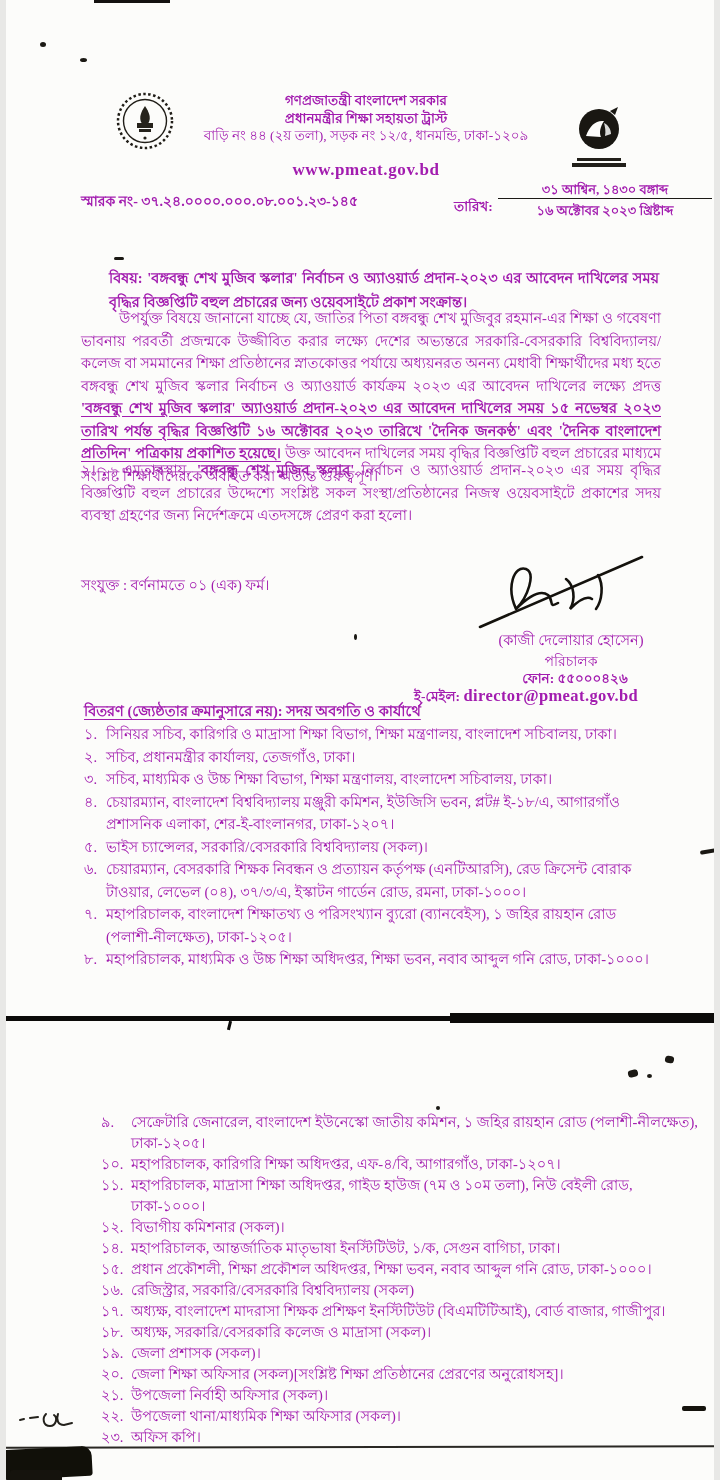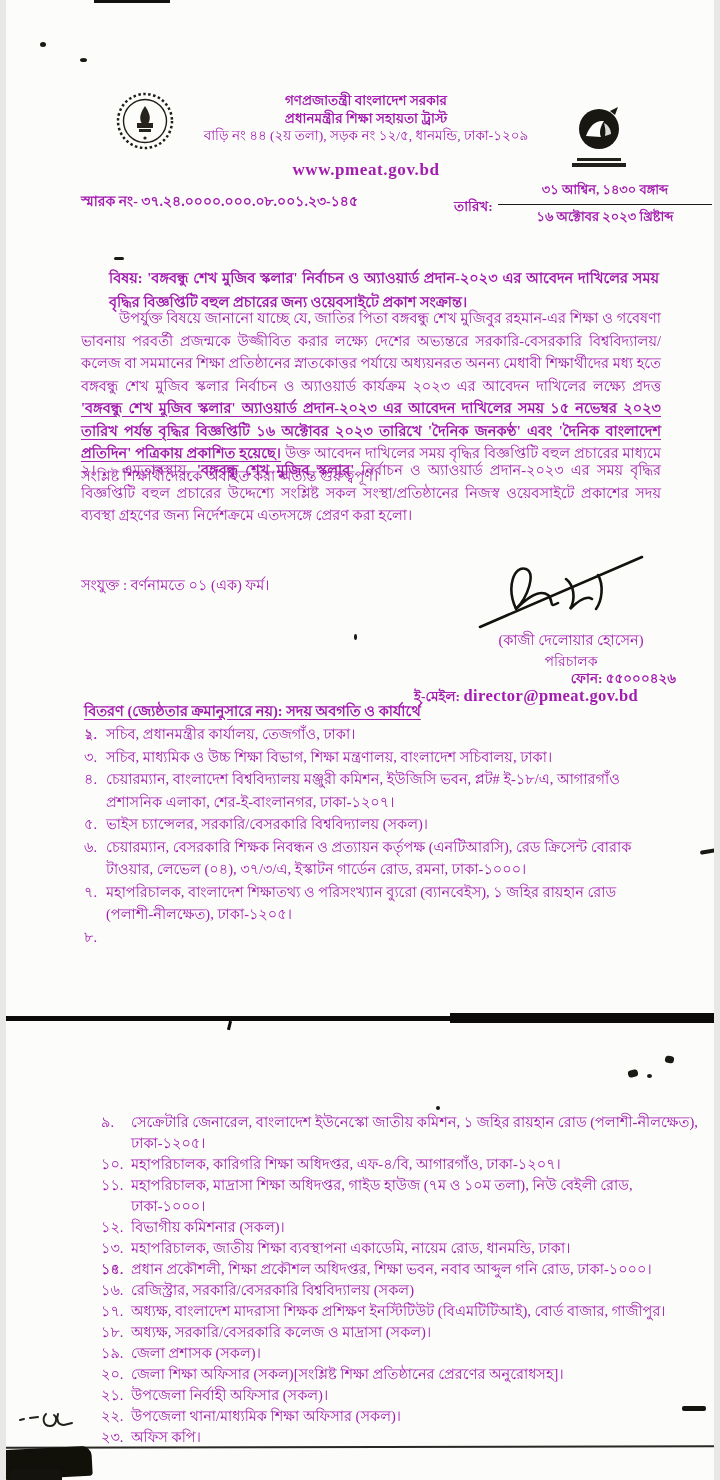--- a/index.html
+++ b/index.html
@@ -11,35 +11,35 @@
   }
   .abs{position:absolute;}
   
   .hdr{left:140px;top:92px;width:440px;text-align:center;line-height:17.5px;font-size:13.5px;}
   .hdr .l1,.hdr .l2{font-weight:600;}
   .hdr .web{font-size:17px;font-weight:bold;letter-spacing:.6px;margin-top:16px;font-family:"Liberation Serif",serif;}
   
   .memo{left:75px;top:190px;font-size:14px;font-weight:600;}
   .datelabel{left:448px;top:196px;font-size:13.5px;font-weight:600;}
   .datestack{left:492px;top:181px;width:214px;text-align:center;font-size:13px;font-weight:600;line-height:17px;}
-  .datestack .bn{border-bottom:1.6px solid #1c1a16;padding-bottom:6px;margin-bottom:3px;}
+  .datestack .bn{border-bottom:1.6px solid #1c1a16;padding-bottom:0;margin-bottom:3px;}
   
   .subject{left:103px;top:241px;width:550px;font-weight:bold;font-size:14.5px;line-height:24px;text-align:justify;margin-top:25px;}
   
   .para1{left:75px;top:307px;width:580px;font-size:14.5px;line-height:22.5px;text-align:justify;text-indent:38px;}
   .para1 .mark{font-weight:bold;text-decoration:underline;text-underline-offset:3px;}
   .para2{left:75px;top:459px;width:580px;font-size:14.5px;line-height:22.5px;text-align:justify;}
   .para2 .gap{display:inline-block;width:26px;}
   .para2 .bld{font-weight:bold;}
   .attach{left:75px;top:574px;font-size:14.5px;}
   
   .sig-svg{left:468px;top:545px;}
   .sig-name{left:452px;top:629px;width:226px;text-align:center;font-size:14.5px;}
   .sig-title{left:452px;top:650px;width:226px;text-align:center;font-size:14px;}
-  .sig-phone{left:444px;top:668px;width:226px;text-align:right;font-size:13.5px;font-weight:600;}
+  .sig-phone{left:456px;top:668px;width:226px;text-align:center;font-size:13.5px;font-weight:600;}
   .sig-email{left:408px;top:686px;width:306px;text-align:left;font-size:13.5px;font-weight:600;white-space:nowrap;}
   .sig-email .em{font-size:16.5px;letter-spacing:.4px;font-weight:600;}
   
   .dist-h{left:78px;top:700px;font-size:14.5px;font-weight:bold;text-decoration:underline;text-underline-offset:3px;}
   .list{list-style:none;margin:0;padding:0;font-size:14.5px;}
   .list li{position:relative;line-height:22.5px;}
   .list .n{position:absolute;left:0;top:0;}
   .list1{left:78px;top:723px;width:580px;}
   .list1 li{padding-left:22px;}
   .list2{left:95px;top:1112px;width:598px;}
@@ -130,48 +130,47 @@
     </svg>
   </div>
   <div class="abs sig-title">পরিচালক</div>
   <div class="abs sig-name">(কাজী দেলোয়ার হোসেন)</div>
   <div class="abs sig-phone">ফোন: ৫৫০০০৪২৬</div>
   <div class="abs sig-email"><span>ই-মেইল: </span><span class="em">director@pmeat.gov.bd</span></div>
 
   <div class="abs dist-h">বিতরণ (জ্যেষ্ঠতার ক্রমানুসারে নয়): সদয় অবগতি ও কার্যার্থে</div>
 
   <ul class="abs list list1">
-    <li><span class="n">১.</span></li>
+    <li><span class="n">১.</span><span>সিনিয়র সচিব, কারিগরি ও মাদ্রাসা শিক্ষা বিভাগ, শিক্ষা মন্ত্রণালয়, বাংলাদেশ সচিবালয়, ঢাকা।</span></li>
     <li><span class="n">২.</span><span>সচিব, প্রধানমন্ত্রীর কার্যালয়, তেজগাঁও, ঢাকা।</span></li>
     <li><span class="n">৩.</span><span>সচিব, মাধ্যমিক ও উচ্চ শিক্ষা বিভাগ, শিক্ষা মন্ত্রণালয়, বাংলাদেশ সচিবালয়, ঢাকা।</span></li>
     <li><span class="n">৪.</span><span>চেয়ারম্যান, বাংলাদেশ বিশ্ববিদ্যালয় মঞ্জুরী কমিশন, ইউজিসি ভবন, প্লট# ই-১৮/এ, আগারগাঁও প্রশাসনিক এলাকা, শের-ই-বাংলানগর, ঢাকা-১২০৭।</span></li>
     <li><span class="n">৫.</span><span>ভাইস চ্যান্সেলর, সরকারি/বেসরকারি বিশ্ববিদ্যালয় (সকল)।</span></li>
     <li><span class="n">৬.</span><span>চেয়ারম্যান, বেসরকারি শিক্ষক নিবন্ধন ও প্রত্যায়ন কর্তৃপক্ষ (এনটিআরসি), রেড ক্রিসেন্ট বোরাক টাওয়ার, লেভেল (০৪), ৩৭/৩/এ, ইস্কাটন গার্ডেন রোড, রমনা, ঢাকা-১০০০।</span></li>
     <li><span class="n">৭.</span><span>মহাপরিচালক, বাংলাদেশ শিক্ষাতথ্য ও পরিসংখ্যান ব্যুরো (ব্যানবেইস), ১ জহির রায়হান রোড (পলাশী-নীলক্ষেত), ঢাকা-১২০৫।</span></li>
-    <li><span class="n">৮.</span></li>
+    <li><span class="n">৮.</span><span>মহাপরিচালক, মাধ্যমিক ও উচ্চ শিক্ষা অধিদপ্তর, শিক্ষা ভবন, নবাব আব্দুল গনি রোড, ঢাকা-১০০০।</span></li>
   </ul>
 
   <div class="abs rdash1"></div>
 
   <div class="abs sep1"></div>
   <div class="abs sep2"></div>
   <div class="abs sep-tick"></div>
 
   <div class="abs speck" style="left:622px;top:1070px;width:10px;height:7px;border-radius:3px;transform:rotate(-14deg);"></div>
   <div class="abs speck" style="left:659px;top:1056px;width:9px;height:7px;border-radius:3px;transform:rotate(10deg);"></div>
   <div class="abs speck" style="left:641px;top:1074px;width:5px;height:4px;"></div>
   <div class="abs speck" style="left:430px;top:1106px;width:4px;height:4px;"></div>
 
   <ul class="abs list list2">
     <li><span class="n">৯.</span><span>সেক্রেটারি জেনারেল, বাংলাদেশ ইউনেস্কো জাতীয় কমিশন, ১ জহির রায়হান রোড (পলাশী-নীলক্ষেত), ঢাকা-১২০৫।</span></li>
     <li><span class="n">১০.</span><span>মহাপরিচালক, কারিগরি শিক্ষা অধিদপ্তর, এফ-৪/বি, আগারগাঁও, ঢাকা-১২০৭।</span></li>
     <li><span class="n">১১.</span><span>মহাপরিচালক, মাদ্রাসা শিক্ষা অধিদপ্তর, গাইড হাউজ (৭ম ও ১০ম তলা), নিউ বেইলী রোড, ঢাকা-১০০০।</span></li>
     <li><span class="n">১২.</span><span>বিভাগীয় কমিশনার (সকল)।</span></li>
-    <li><span class="n">১৩.</span><span>মহাপরিচালক, জাতীয় শিক্ষা ব্যবস্থাপনা একাডেমি, নায়েম রোড, ধানমন্ডি, ঢাকা।</span></li>
-    <li><span class="n">১৪.</span></li>
+    <li><span class="n">১৪.</span><span>মহাপরিচালক, আন্তর্জাতিক মাতৃভাষা ইনস্টিটিউট, ১/ক, সেগুন বাগিচা, ঢাকা।</span></li>
     <li><span class="n">১৫.</span><span>প্রধান প্রকৌশলী, শিক্ষা প্রকৌশল অধিদপ্তর, শিক্ষা ভবন, নবাব আব্দুল গনি রোড, ঢাকা-১০০০।</span></li>
     <li><span class="n">১৬.</span><span>রেজিস্ট্রার, সরকারি/বেসরকারি বিশ্ববিদ্যালয় (সকল)</span></li>
     <li><span class="n">১৭.</span><span>অধ্যক্ষ, বাংলাদেশ মাদরাসা শিক্ষক প্রশিক্ষণ ইনস্টিটিউট (বিএমটিটিআই), বোর্ড বাজার, গাজীপুর।</span></li>
     <li><span class="n">১৮.</span><span>অধ্যক্ষ, সরকারি/বেসরকারি কলেজ ও মাদ্রাসা (সকল)।</span></li>
     <li><span class="n">১৯.</span><span>জেলা প্রশাসক (সকল)।</span></li>
     <li><span class="n">২০.</span><span>জেলা শিক্ষা অফিসার (সকল)[সংশ্লিষ্ট শিক্ষা প্রতিষ্ঠানের প্রেরণের অনুরোধসহ]।</span></li>
     <li><span class="n">২১.</span><span>উপজেলা নির্বাহী অফিসার (সকল)।</span></li>
     <li><span class="n">২২.</span><span>উপজেলা থানা/মাধ্যমিক শিক্ষা অফিসার (সকল)।</span></li>
     <li><span class="n">২৩.</span><span>অফিস কপি।</span></li>
   </ul>

